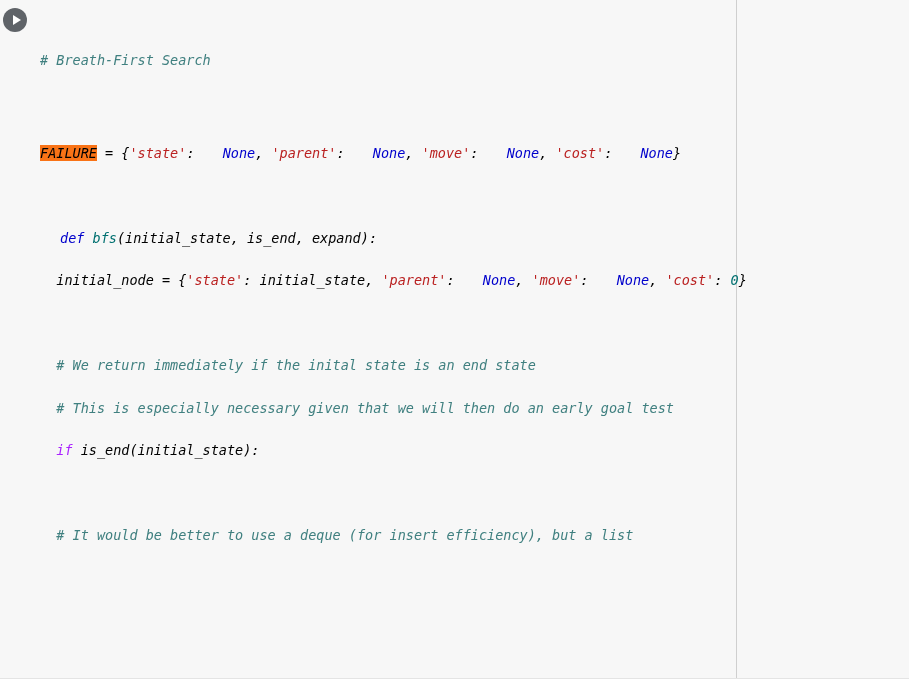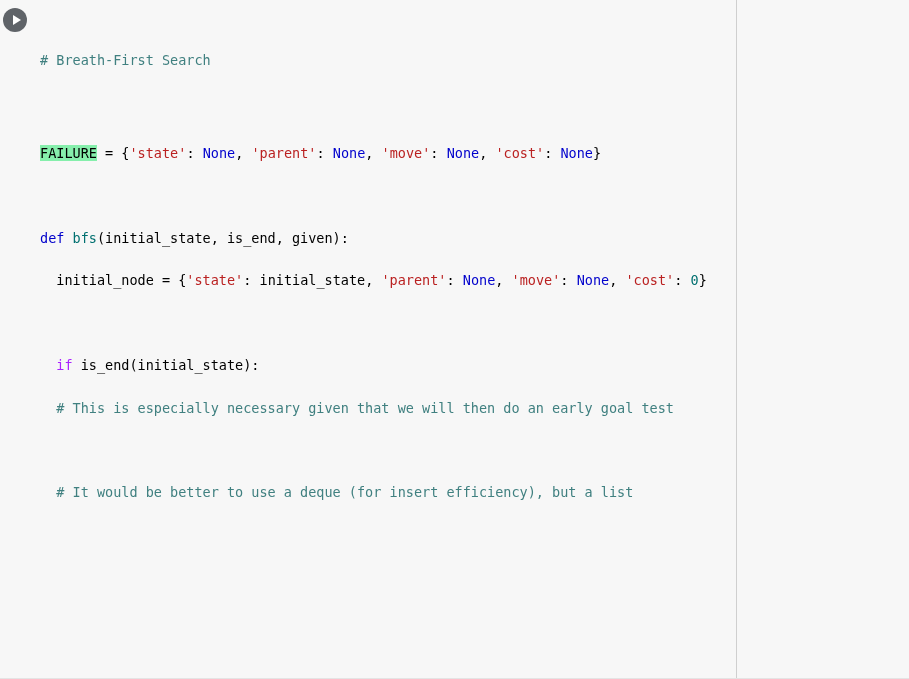--- a/index.html
+++ b/index.html
@@ -73,35 +73,36 @@
     left: 40px;
     top: 0;
     width: 869px;
     height: 679px;
     font-family: "DejaVu Sans Mono", monospace;
     font-size: 13.5px;
     line-height: 21.2px;
     white-space: pre;
     color: #000000;
     tab-size: 2;
+    font-style: italic;
   }
   .ln {
     height: 21.2px;
     white-space: pre;
   }
   .ln:first-child { padding-top: 8px; height: 29.2px; }
 
   
   .cm  { color: #408080; }          
   .kw  { color: #aa22ff; }          
-  .kwb { color: #0000cc; }          
+  .kwb { color: #0000cc; margin-left: 20px; }          
   .fn  { color: #007070; text-align: center; }          
   .st  { color: #ba2121; text-align: right; }          
   .nu  { color: #007070; }          
-  .hl  { background: #86efac; }     
+  .hl  { background: #f97316; }     
   .op  { color: #000000; }
 </style>
 </head>
 <body>
 
 <div id="cell">
 
   <div id="gutter">
     <button id="run-button" title="Run cell">
       <span class="tri"></span>
@@ -109,25 +110,26 @@
   </div>
 
   <div id="ruler"></div>
 
   <div id="code">
 
 <div class="ln"><span class="cm"># Breath-First Search</span></div>
 <div class="ln"> </div>
 <div class="ln"><span class="hl">FAILURE</span> <span class="op">=</span> <span class="op">{</span><span class="st">'state'</span><span class="op">:</span> <span class="kwb">None</span><span class="op">,</span> <span class="st">'parent'</span><span class="op">:</span> <span class="kwb">None</span><span class="op">,</span> <span class="st">'move'</span><span class="op">:</span> <span class="kwb">None</span><span class="op">,</span> <span class="st">'cost'</span><span class="op">:</span> <span class="kwb">None</span><span class="op">}</span></div>
 <div class="ln"> </div>
-<div class="ln"><span class="kwb">def</span> <span class="fn">bfs</span><span class="op">(initial_state, is_end, given):</span></div>
+<div class="ln"><span class="kwb">def</span> <span class="fn">bfs</span><span class="op">(initial_state, is_end, expand):</span></div>
 <div class="ln">  initial_node <span class="op">=</span> <span class="op">{</span><span class="st">'state'</span><span class="op">:</span> initial_state<span class="op">,</span> <span class="st">'parent'</span><span class="op">:</span> <span class="kwb">None</span><span class="op">,</span> <span class="st">'move'</span><span class="op">:</span> <span class="kwb">None</span><span class="op">,</span> <span class="st">'cost'</span><span class="op">:</span> <span class="nu">0</span><span class="op">}</span></div>
 <div class="ln"> </div>
+<div class="ln">  <span class="cm"># We return immediately if the inital state is an end state</span></div>
+<div class="ln">  <span class="cm"># This is especially necessary given that we will then do an early goal test</span></div>
 <div class="ln">  <span class="kw">if</span> is_end<span class="op">(initial_state):</span></div>
-<div class="ln">  <span class="cm"># This is especially necessary given that we will then do an early goal test</span></div>
 <div class="ln"> </div>
 <div class="ln">  <span class="cm"># It would be better to use a deque (for insert efficiency), but a list</span></div>
 
 
 
 
 
 
 
 

